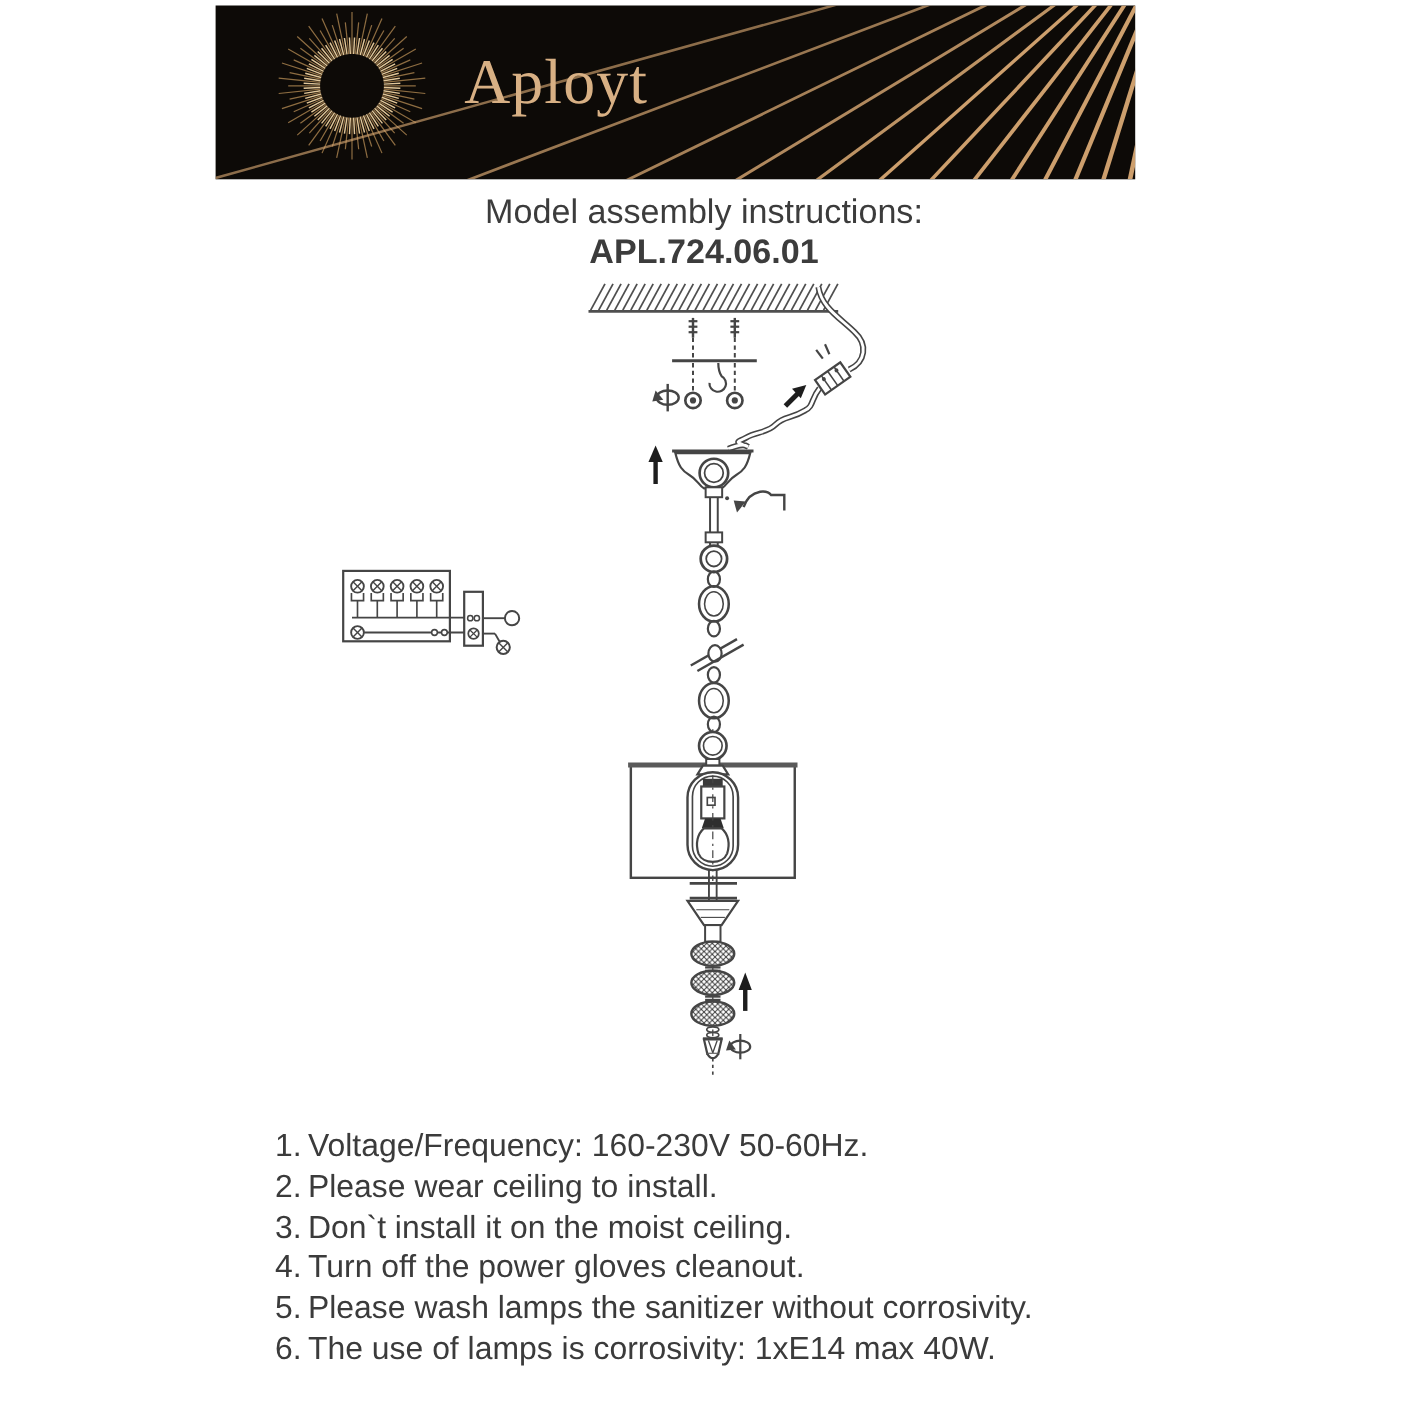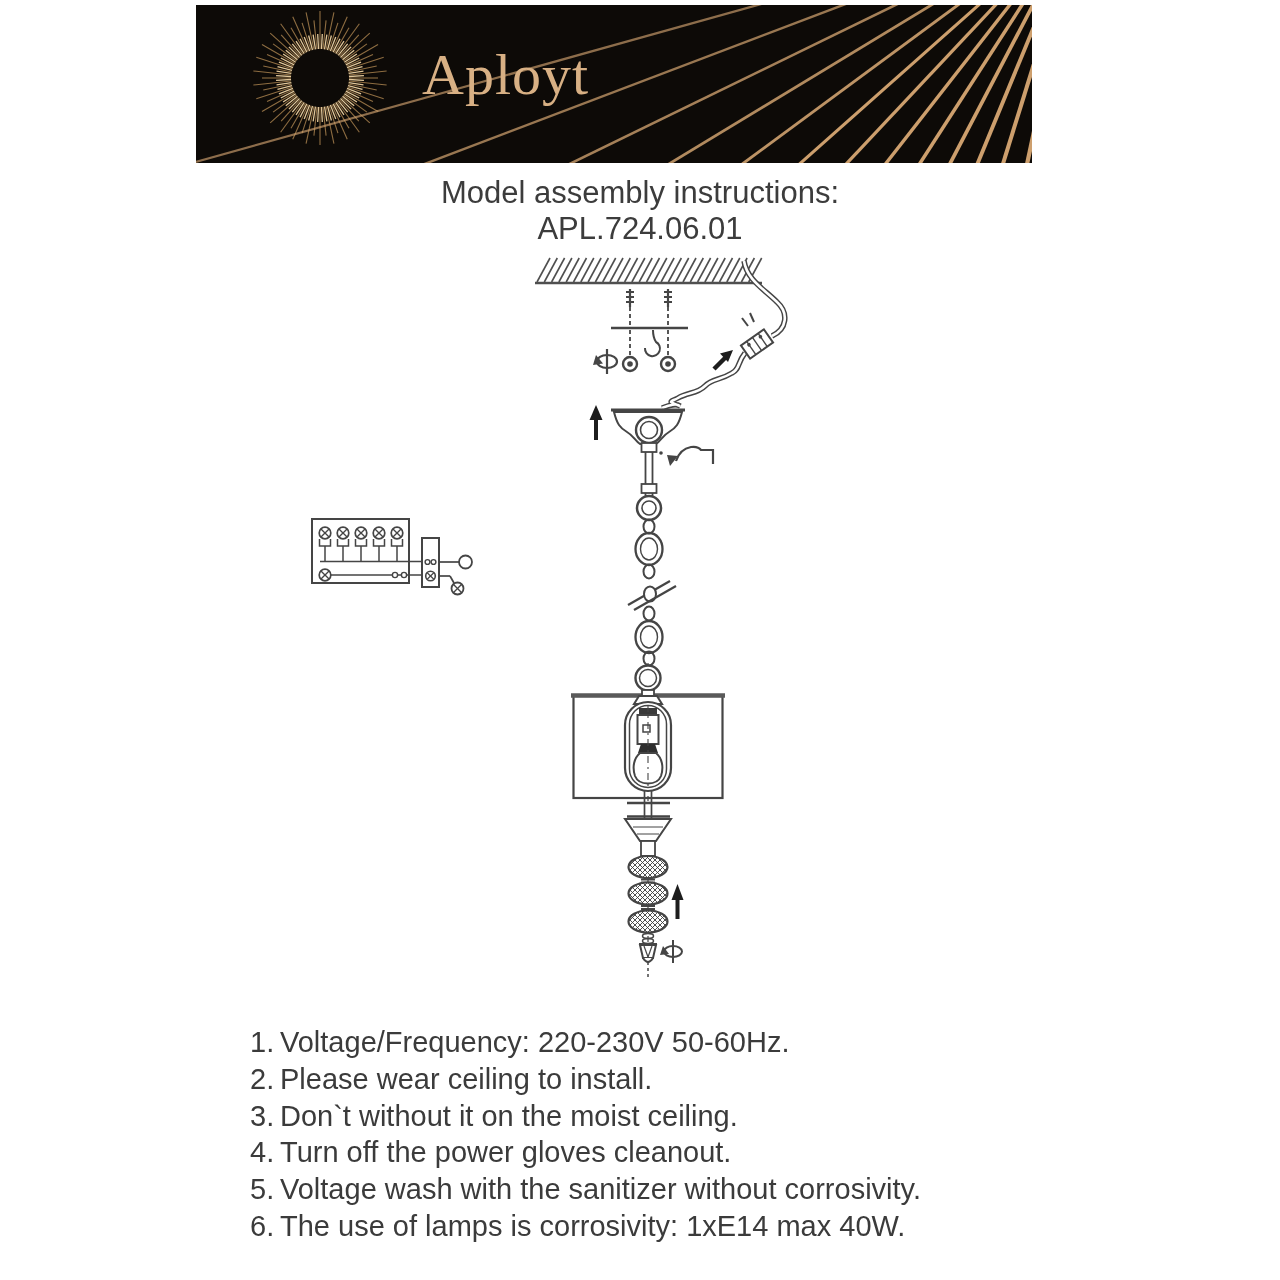--- a/index.html
+++ b/index.html
@@ -11,21 +11,21 @@
                 background:#0d0a07;overflow:hidden;}
   .brand-banner svg{position:absolute;left:0;top:0;}
   .brand-name{position:absolute;left:226px;top:36px;
               font-family:"Liberation Serif",serif;font-size:58px;font-weight:400;
               letter-spacing:1px;color:#d8b084;}
 
   
   .title-block{position:absolute;left:0;top:174px;width:1280px;text-align:center;
                color:#3c3c3c;}
   .title-line{font-size:31px;line-height:37px;font-weight:500;}
-  .model-line{font-size:31px;line-height:36px;font-weight:400;}
+  .model-line{font-size:31px;line-height:36px;font-weight:700;}
 
   
   #diagram{position:absolute;left:0;top:0;width:1280px;height:1280px;pointer-events:none;}
 
   
   .instructions{position:absolute;left:0;top:1024px;width:1280px;margin:0;padding:0;
                 list-style:none;color:#3b3b3b;}
   .instructions li{position:relative;padding-left:280px;font-size:29px;line-height:36.8px;}
   .instructions .num{position:absolute;left:250px;}
 </style>
@@ -451,30 +451,30 @@
       <line x1="450" y1="576" x2="454" y2="583" stroke-width="1.7"></line>
       <circle cx="457.5" cy="588.5" r="6" stroke-width="1.8"></circle>
       <line x1="453.3" y1="584.3" x2="461.7" y2="592.7" stroke-width="1.3"></line>
       <line x1="461.7" y1="584.3" x2="453.3" y2="592.7" stroke-width="1.3"></line>
     </g>
   </svg>
 
   <ol class="instructions">
     <li>
       <span class="num">1.</span>
-      <span class="txt">Voltage/Frequency: 220-230V 50-60Hz.</span></li>
+      <span class="txt">Voltage/Frequency: 160-230V 50-60Hz.</span></li>
     <li>
       <span class="num">2.</span>
       <span class="txt">Please wear ceiling to install.</span></li>
     <li>
       <span class="num">3.</span>
-      <span class="txt">Don`t without it on the moist ceiling.</span></li>
+      <span class="txt">Don`t install it on the moist ceiling.</span></li>
     <li>
       <span class="num">4.</span>
       <span class="txt">Turn off the power gloves cleanout.</span></li>
     <li>
       <span class="num">5.</span>
-      <span class="txt">Voltage wash with the sanitizer without corrosivity.</span></li>
+      <span class="txt">Please wash lamps the sanitizer without corrosivity.</span></li>
     <li>
       <span class="num">6.</span>
       <span class="txt">The use of lamps is corrosivity: 1xE14 max 40W.</span></li>
   </ol>
 </div>
 
 </body></html>

